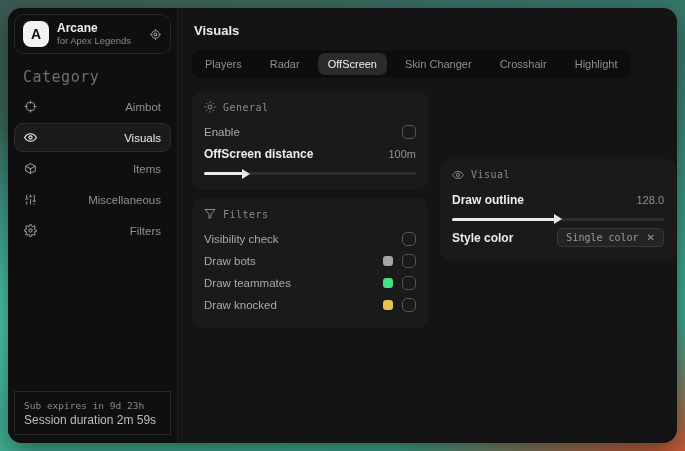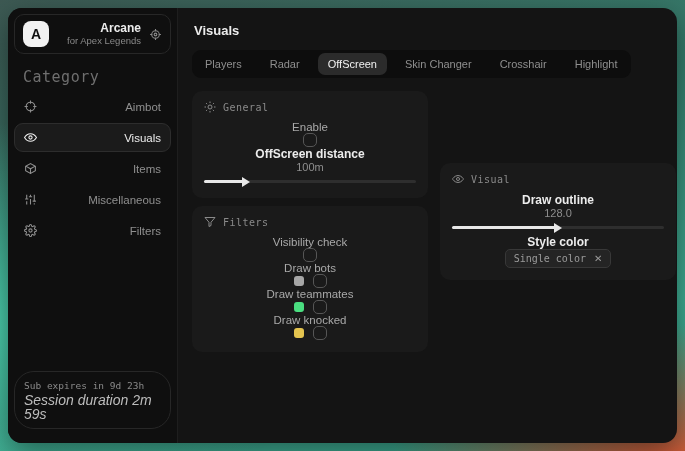--- a/index.html
+++ b/index.html
@@ -22,43 +22,43 @@
   }
   .brand{
     border:1px solid #272727; border-radius:10px; padding:6px 8px;
     display:flex; align-items:center; gap:8px;
   }
   .logo{
     width:26px; height:26px; border-radius:8px; background:#f2f2f2; color:#111;
     font-weight:bold; font-size:14px; display:flex; align-items:center; justify-content:center;
     flex:none;
   }
-  .brand-text{ flex:1; min-width:0;text-align:right; }
+  .brand-text{ flex:1; min-width:0; }
   .brand-title{ color:#ececec; font-size:12px; font-weight:bold; line-height:14px; }
   .brand-sub{ color:#8a8a8a; font-size:9.5px; line-height:12px; }
   .brand-ico{ color:#8a8a8a; flex:none; display:flex; }
   .cat-label{
     color:#6f6f6f; font-size:15px; letter-spacing:.5px;
     font-family:"DejaVu Sans Mono", monospace; margin:14px 0 6px 9px;
   }
   .nav{ display:flex; flex-direction:column; gap:2px; }
   .nav-item{
     display:flex; align-items:center; gap:9px; color:#8f8f8f; font-size:11.5px;
     padding:7px 9px; border:1px solid transparent; border-radius:9px; cursor:pointer;justify-content:space-between;
   }
   .nav-item .ni-ico{ display:flex; color:inherit; }
   .nav-item.active{ background:#1b1b1b; border-color:#2d2d2d; color:#ececec; }
   .sb-spacer{ flex:1; }
   .status-box{
-    border:1px solid #272727; border-radius:20px; padding:7px 9px; margin-bottom:8px;
+    border:1px solid #272727; border-radius:0; padding:7px 9px; margin-bottom:2px;
   }
   .status-line1{
     color:#8a8a8a; font-size:9.5px; font-family:"DejaVu Sans Mono", monospace; line-height:14px;
   }
-  .status-line2{ color:#bdbdbd; font-size:14px; line-height:14px;font-style:italic; }
+  .status-line2{ color:#bdbdbd; font-size:12px; line-height:14px; }
   
   .main{ flex:1; padding:13px 14px; display:flex; flex-direction:column; }
   .page-title{ color:#ececec; font-size:13px; font-weight:bold; margin:2px 0 12px 2px; }
   .tabs{
     display:inline-flex; align-self:flex-start; background:#0d0d0d; border-radius:9px;
     padding:3px; gap:8px; margin-bottom:13px;
   }
   .tab{
     color:#8f8f8f; font-size:11px; padding:5px 10px; border-radius:7px; cursor:pointer;
     white-space:nowrap;
@@ -66,21 +66,21 @@
   .tab.active{ background:#2b2b2b; color:#f0f0f0; }
   .cols{ display:flex; gap:12px; align-items:center; }
   .col{ width:236px; flex:none; display:flex; flex-direction:column; gap:8px; }
   .card{ background:#1a1a1a; border-radius:10px; padding:10px 12px 12px; width:100%; }
   .sec-head{
     display:flex; align-items:center; gap:7px; color:#8a8a8a;
     font-family:"DejaVu Sans Mono", monospace; font-size:10px; letter-spacing:.5px;
     margin-bottom:8px;
   }
   .sec-head .sh-ico{ display:flex; color:#8a8a8a; }
-  .row{ display:flex; align-items:center; justify-content:space-between; min-height:22px;flex-direction:column; }
+  .row{ display:flex; align-items:center; justify-content:space-between; min-height:22px; }
   .lbl{ color:#a9a9a9; font-size:11.5px; }
   .lbl-strong{ color:#ececec; font-size:12px; font-weight:bold; }
   .val{ color:#8f8f8f; font-size:11px; }
   .checkbox{
     width:14px; height:14px; border:1.5px solid #565656; border-radius:5px;
     background:transparent; flex:none; cursor:pointer;
   }
   .right-group{ display:flex; align-items:center; gap:9px; }
   .swatch{ width:10px; height:10px; border-radius:3px; flex:none; }
   .slider{ position:relative; height:3px; background:#2e2e2e; border-radius:2px; margin:7px 0 3px; cursor:pointer; }

